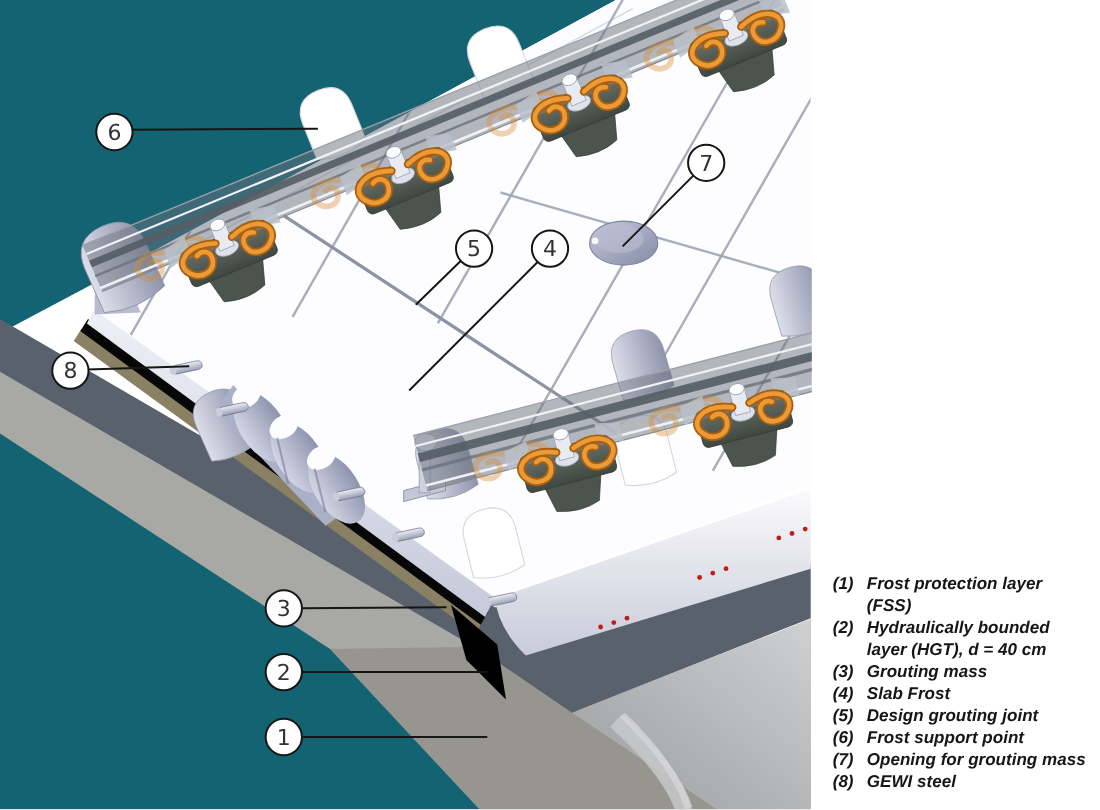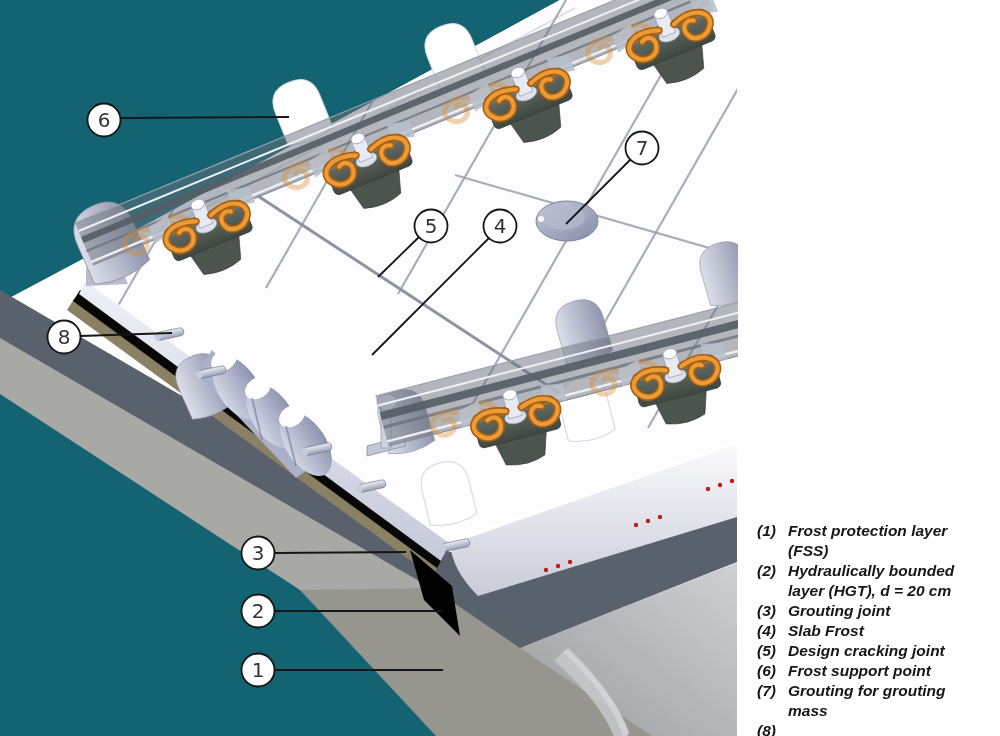--- a/index.html
+++ b/index.html
@@ -279,40 +279,41 @@
   </g>
 </svg>
 
 <div id="legend">
   <div class="legend-row">
     <span class="legend-num">(1)</span>
     <span class="legend-text">Frost protection layer (FSS)</span>
   </div>
   <div class="legend-row">
     <span class="legend-num">(2)</span>
-    <span class="legend-text">Hydraulically bounded layer (HGT), d = 20 cm</span>
+    <span class="legend-text">Hydraulically bounded layer (HGT), d = 40 cm</span>
   </div>
   <div class="legend-row">
     <span class="legend-num">(3)</span>
-    <span class="legend-text">Grouting joint</span>
+    <span class="legend-text">Grouting mass</span>
   </div>
   <div class="legend-row">
     <span class="legend-num">(4)</span>
     <span class="legend-text">Slab Frost</span>
   </div>
   <div class="legend-row">
     <span class="legend-num">(5)</span>
-    <span class="legend-text">Design cracking joint</span>
+    <span class="legend-text">Design grouting joint</span>
   </div>
   <div class="legend-row">
     <span class="legend-num">(6)</span>
     <span class="legend-text">Frost support point</span>
   </div>
   <div class="legend-row">
     <span class="legend-num">(7)</span>
-    <span class="legend-text">Grouting for grouting mass</span>
+    <span class="legend-text">Opening for grouting mass</span>
   </div>
   <div class="legend-row">
     <span class="legend-num">(8)</span>
+    <span class="legend-text">GEWI steel</span>
   </div>
 </div>
 
 </div>
 
 </body></html>

